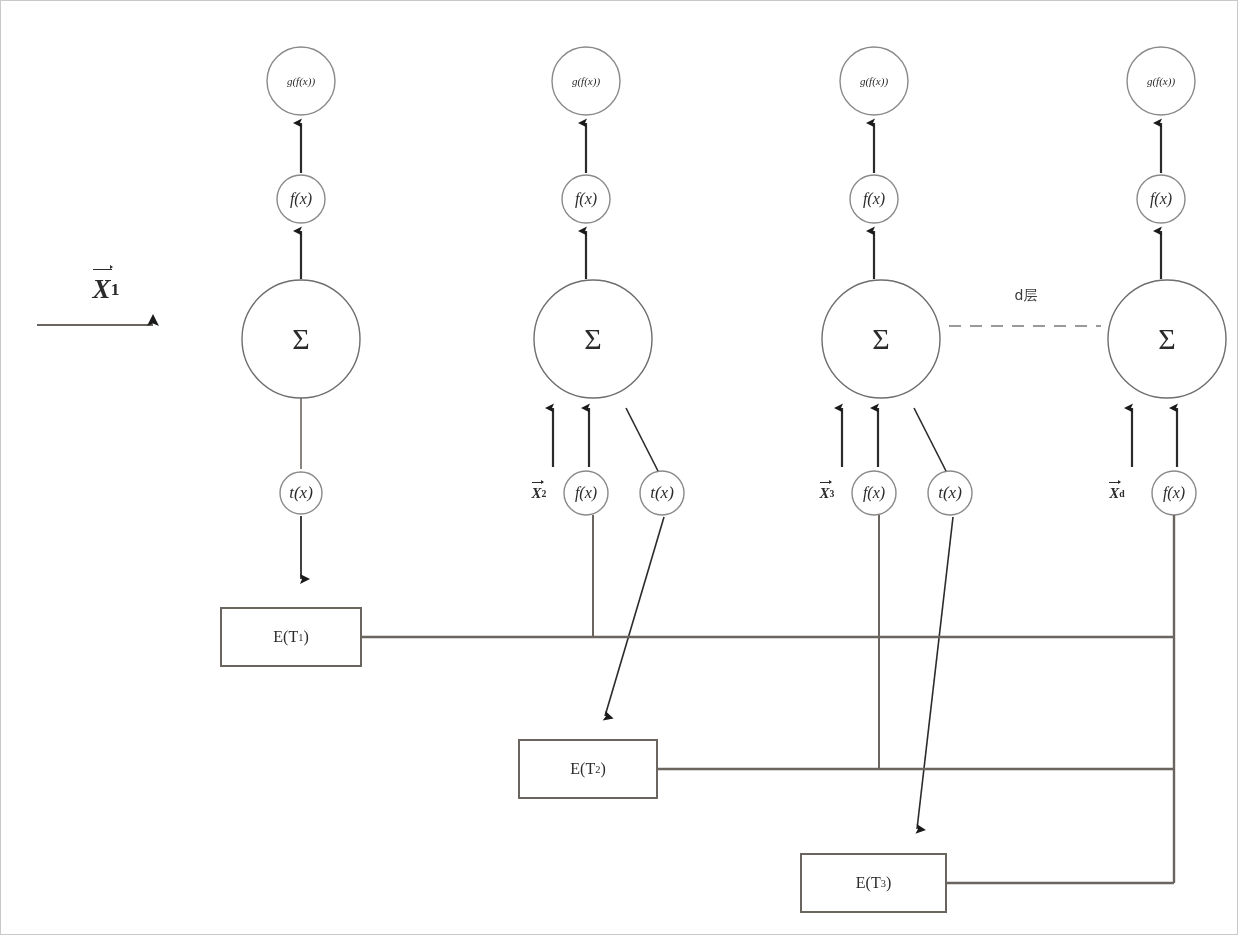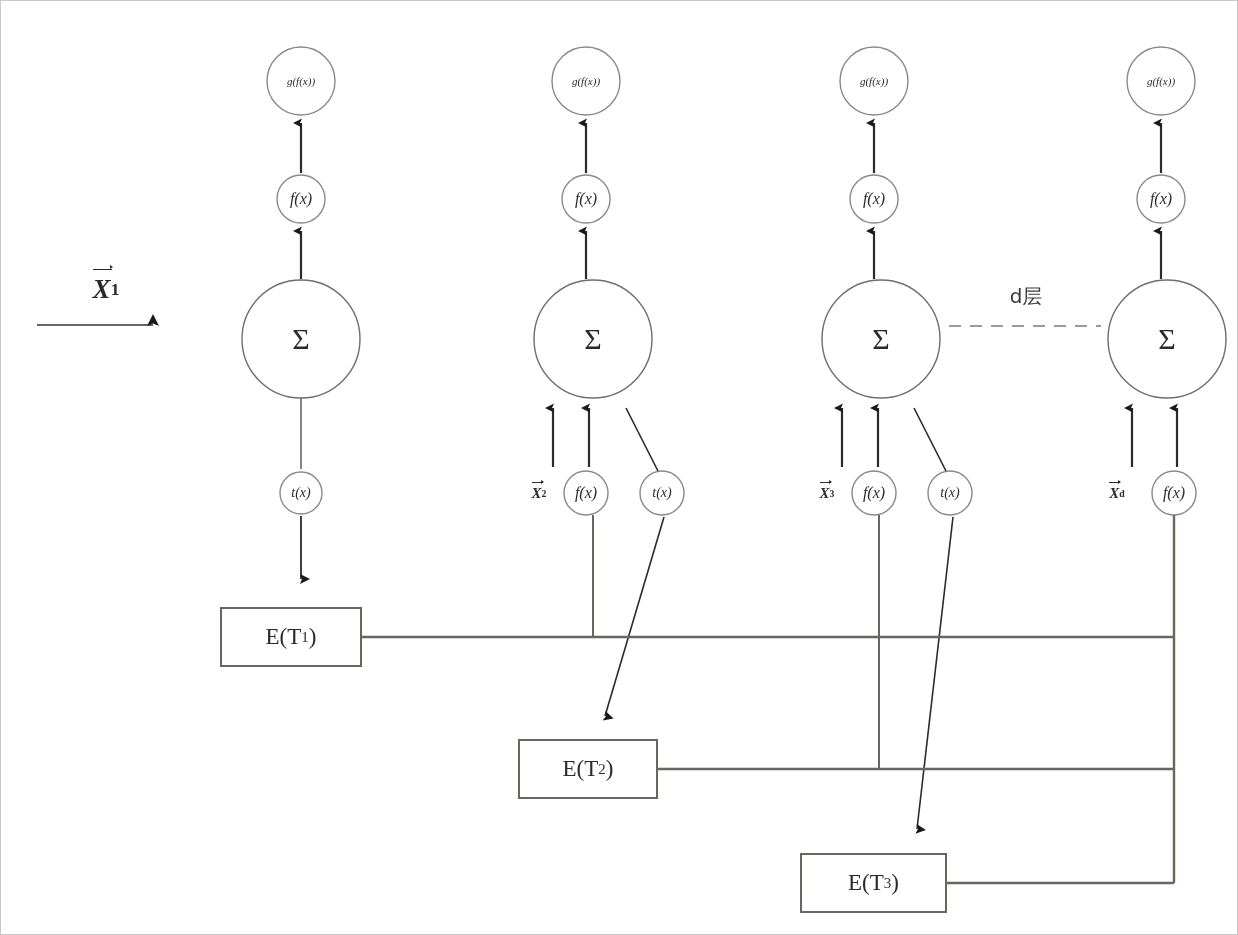--- a/index.html
+++ b/index.html
@@ -31,26 +31,26 @@
     justify-content: center;
     text-align: left;
     color: #2b2b2b;
     font-family: "Liberation Serif", serif;
     font-style: italic;
     white-space: nowrap;
     pointer-events: none;
   }
   .lbl-g      { font-size: 11px; }
   .lbl-f      { font-size: 16px; }
-  .lbl-t      { font-size: 14px; }
+  .lbl-t      { font-size: 17px; }
   .lbl-sigma  { font-size: 30px; font-style: normal; }
-  .lbl-box    { font-size: 23px; font-style: normal; font-family: "Liberation Serif", serif; }
+  .lbl-box    { font-size: 16px; font-style: normal; font-family: "Liberation Serif", serif; }
   .lbl-input  { font-size: 27px; font-style: italic; font-weight: bold; }
   .lbl-x      { font-size: 15px; font-style: italic; font-weight: bold; }
-  .lbl-layer  { font-size: 20px; font-style: normal; color: #3a3a3a;
+  .lbl-layer  { font-size: 14px; font-style: normal; color: #3a3a3a;
                 font-family: "DejaVu Sans", sans-serif; }
   .vec {
     position: relative;
     display: inline-block;
   }
   .vec::after {
     content: "";
     position: absolute;
     left: 0;
     right: -1px;

